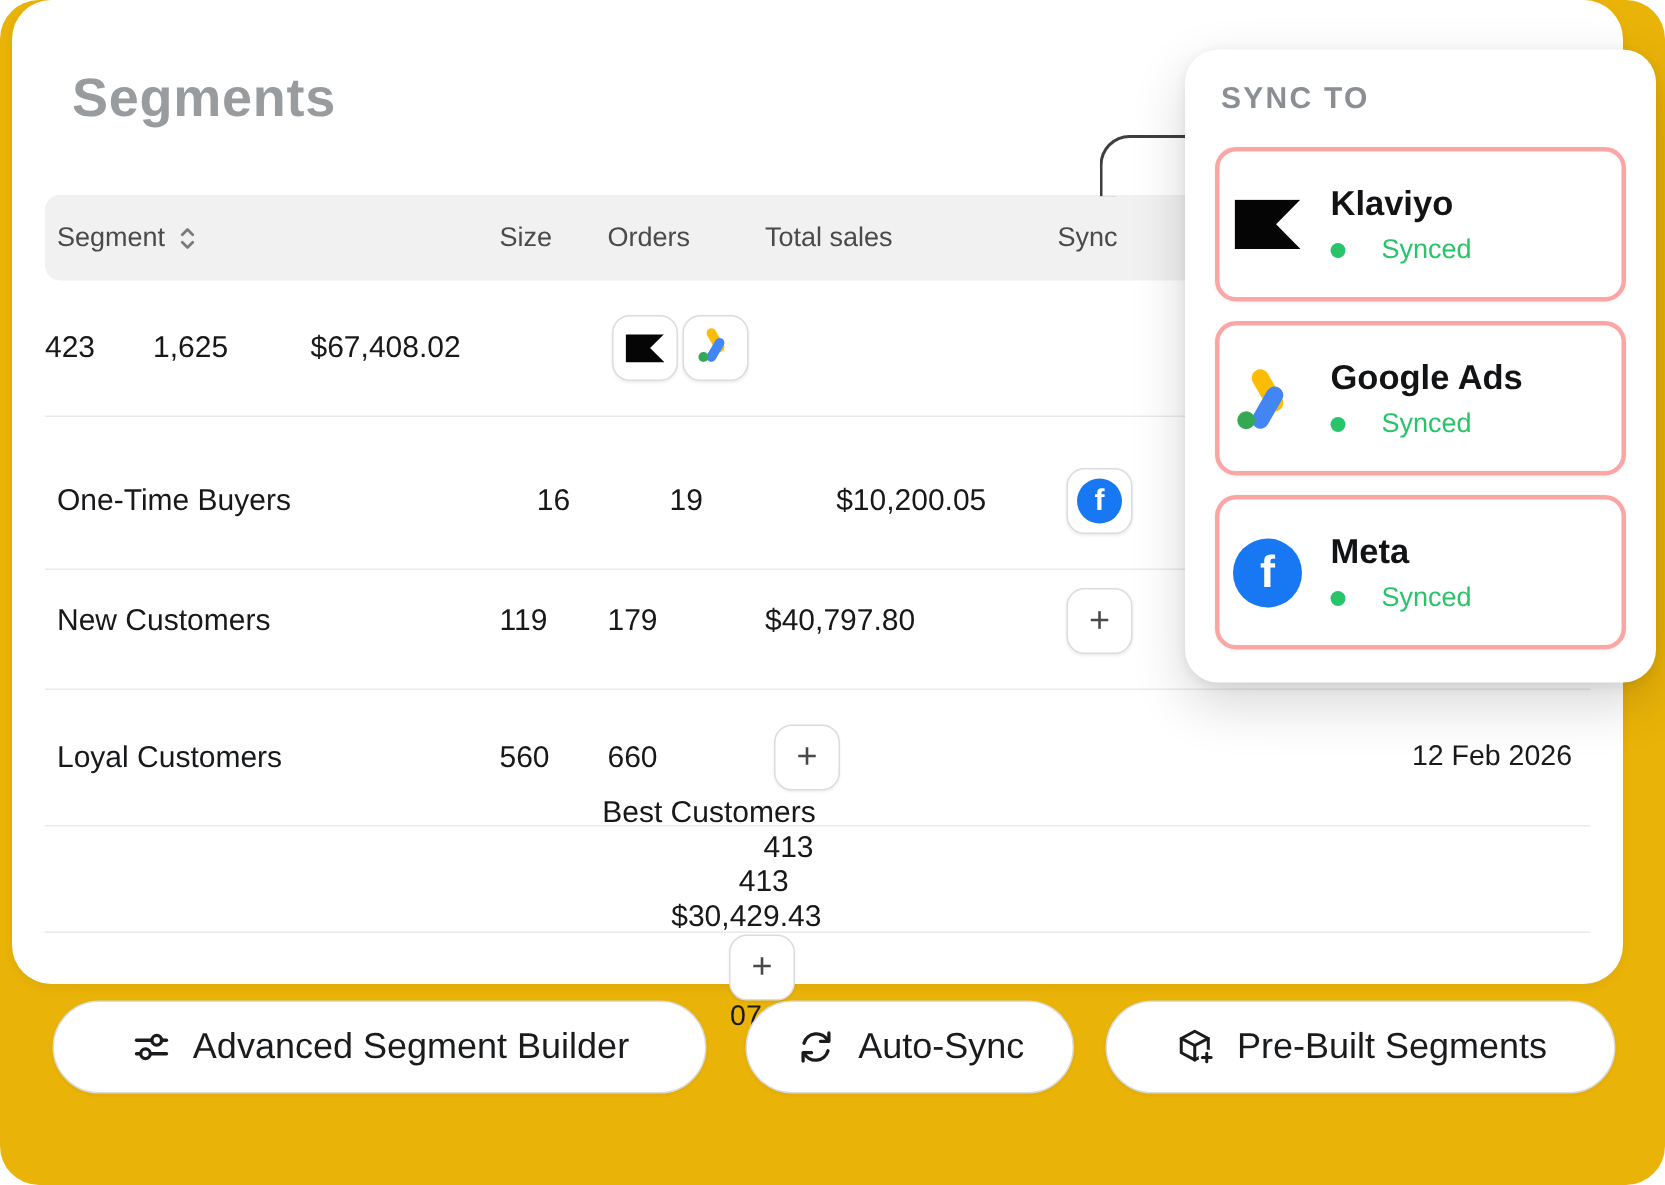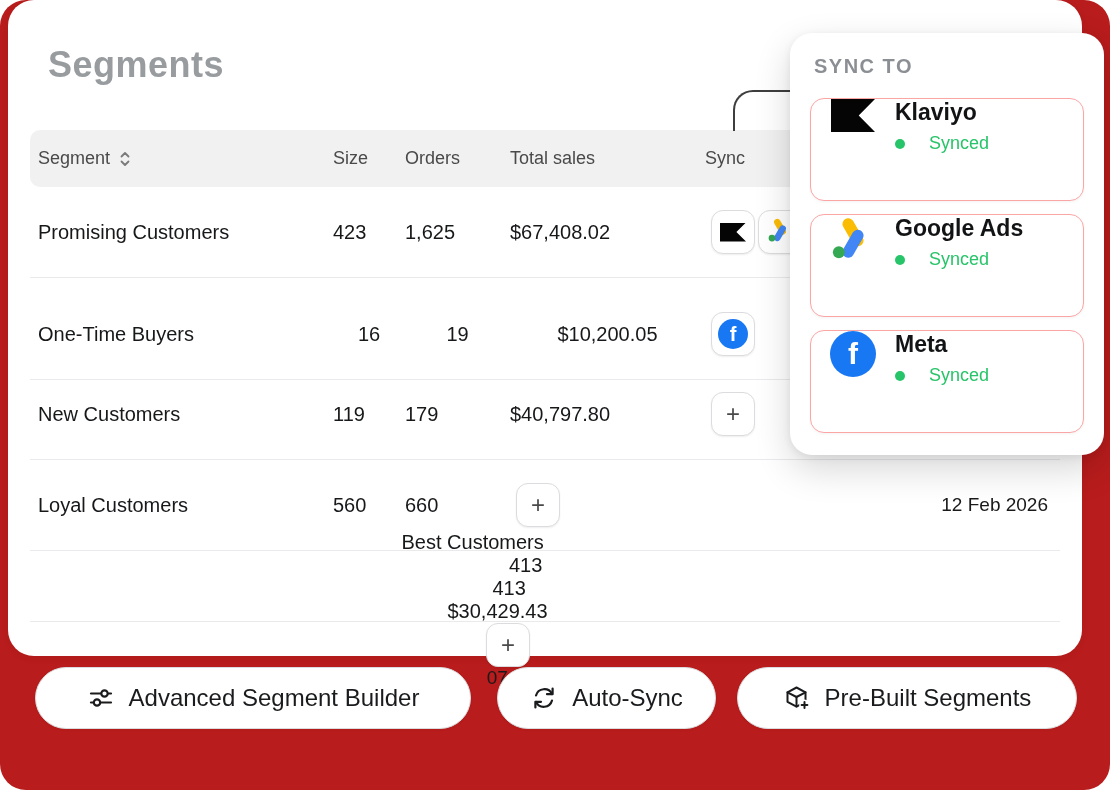--- a/index.html
+++ b/index.html
@@ -3,21 +3,21 @@
 <meta charset="utf-8">
 <style>
   * { box-sizing: border-box; margin: 0; padding: 0; }
   html,body { width:1110px; height:790px; }
   body {
     font-family: "Liberation Sans", sans-serif;
     background:#ffffff;
   }
   .stage {
     position:relative; width:1110px; height:790px;
-    background:#b91c1c; border-radius:26px; overflow:hidden;
+    background:#eab308; border-radius:26px; overflow:hidden;
   }
   
   .card {
     position:absolute; left:8px; top:0; width:1074px; height:656px;
     background:#ffffff; border-radius:26px;
     box-shadow:0 2px 8px rgba(0,0,0,0.06);
     z-index:1;
   }
   .page-title {
     position:absolute; left:40px; top:44px;
@@ -76,23 +76,23 @@
     position:absolute; left:790px; top:33px; width:314px; height:422px;
     background:#ffffff; border-radius:22px;
     box-shadow:0 14px 36px rgba(0,0,0,0.16), 0 2px 8px rgba(0,0,0,0.07);
     z-index:3; padding:22px 20px;
   }
   .popover-title {
     font-size:20px; font-weight:600; color:#8b8f94; letter-spacing:1.5px;
     margin-left:4px; margin-bottom:20px;
   }
   .sync-card {
-    width:274px; height:103px; border:1px solid #fca5a5; border-radius:14px;
+    width:274px; height:103px; border:3px solid #fca5a5; border-radius:14px;
     background:#fff; box-shadow:0 1px 3px rgba(0,0,0,0.05);
-    display:flex; align-items:flex-start; padding:0 18px; gap:18px;
+    display:flex; align-items:center; padding:0 8px; gap:18px;
     margin-bottom:13px; cursor:pointer;
   }
   .sync-card-icon { width:48px; display:flex; align-items:center; justify-content:center; flex:0 0 48px; }
   .sync-card-name { font-size:23px; font-weight:700; color:#121315; }
   .sync-card-status { display:flex; align-items:center; gap:24px; margin-top:7px; }
   .status-dot { width:10px; height:10px; border-radius:50%; background:#27c469; }
   .status-text { font-size:18px; color:#27c469; }
   
   .action-pill {
     position:absolute; top:667px; height:62px;
@@ -125,21 +125,20 @@
         </span>
       </span>
       <span class="c-size">Size</span>
       <span class="c-orders">Orders</span>
       <span class="c-total">Total sales</span>
       <span class="c-sync">Sync</span>
       <span class="c-date"></span>
     </div>
 
     <div class="trow trow-1">
-      <span class="c-segment">Promising Customers</span>
       <span class="c-size">423</span>
       <span class="c-orders">1,625</span>
       <span class="c-total">$67,408.02</span>
       <span class="c-sync">
         <span class="sync-btn">
           <span class="klaviyo-shape klaviyo-sm"></span>
         </span>
         <span class="sync-btn">
           <span>
             <svg width="26" height="26" viewBox="0 0 24 24">

